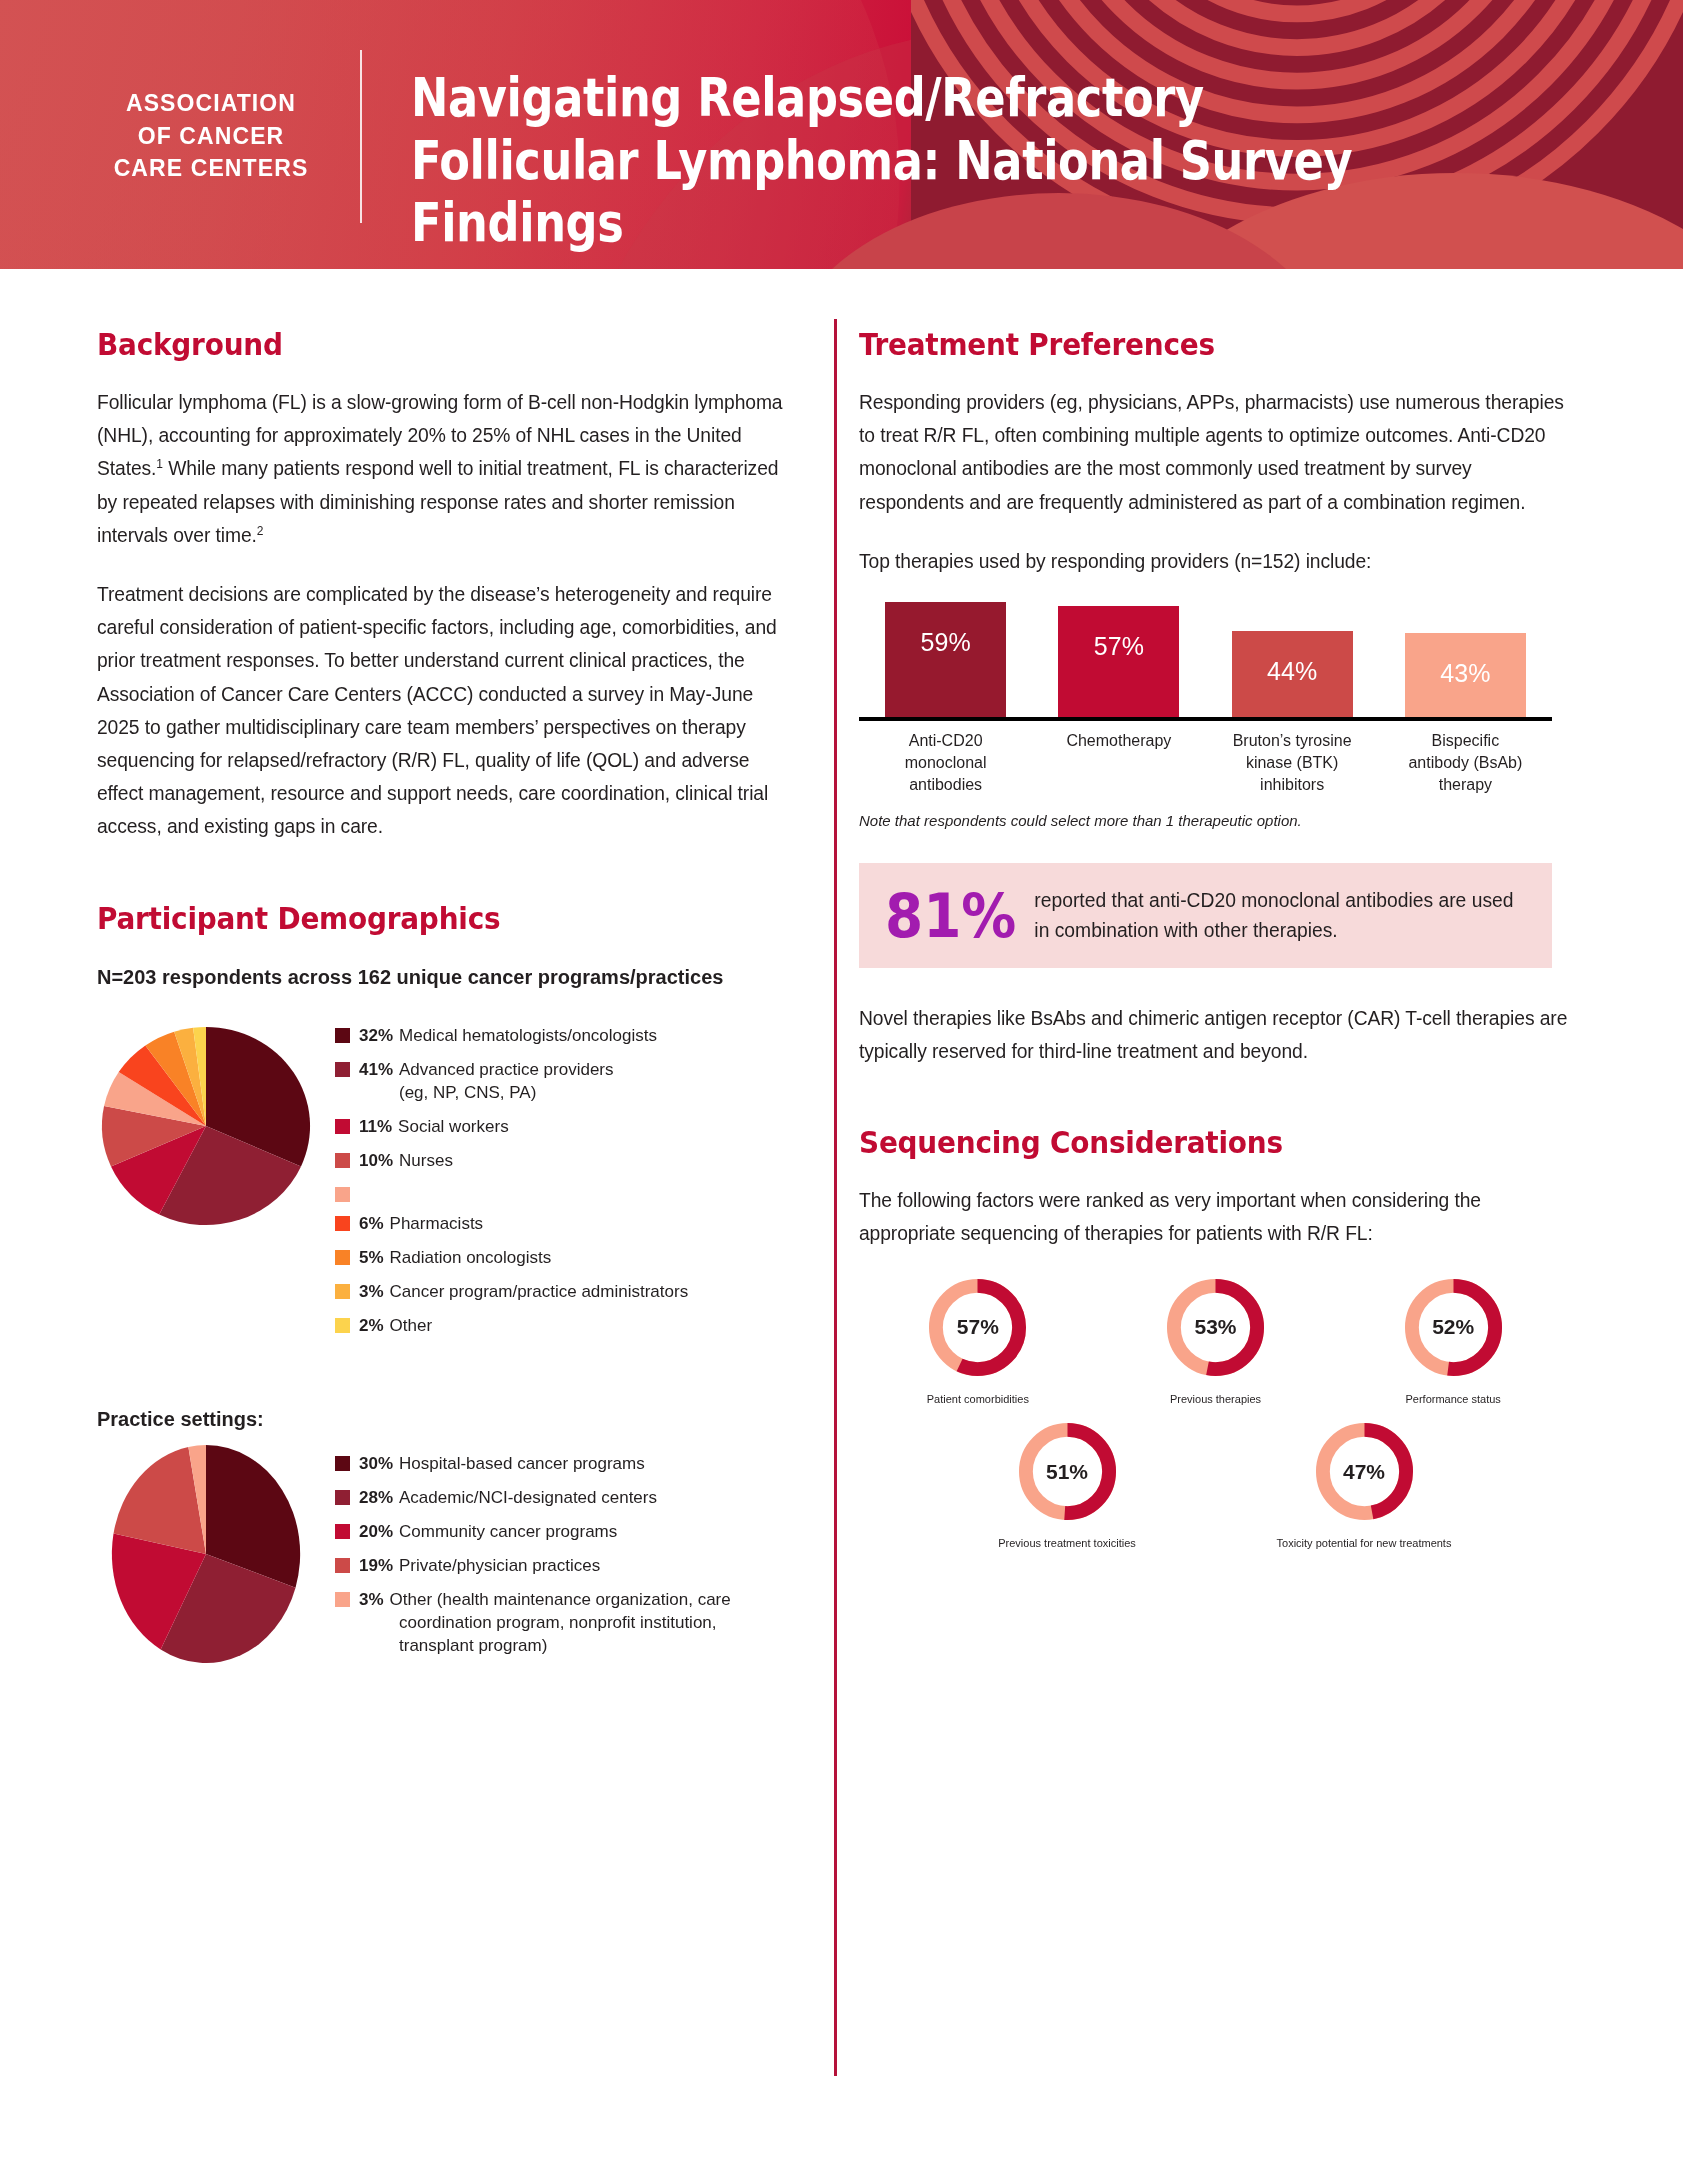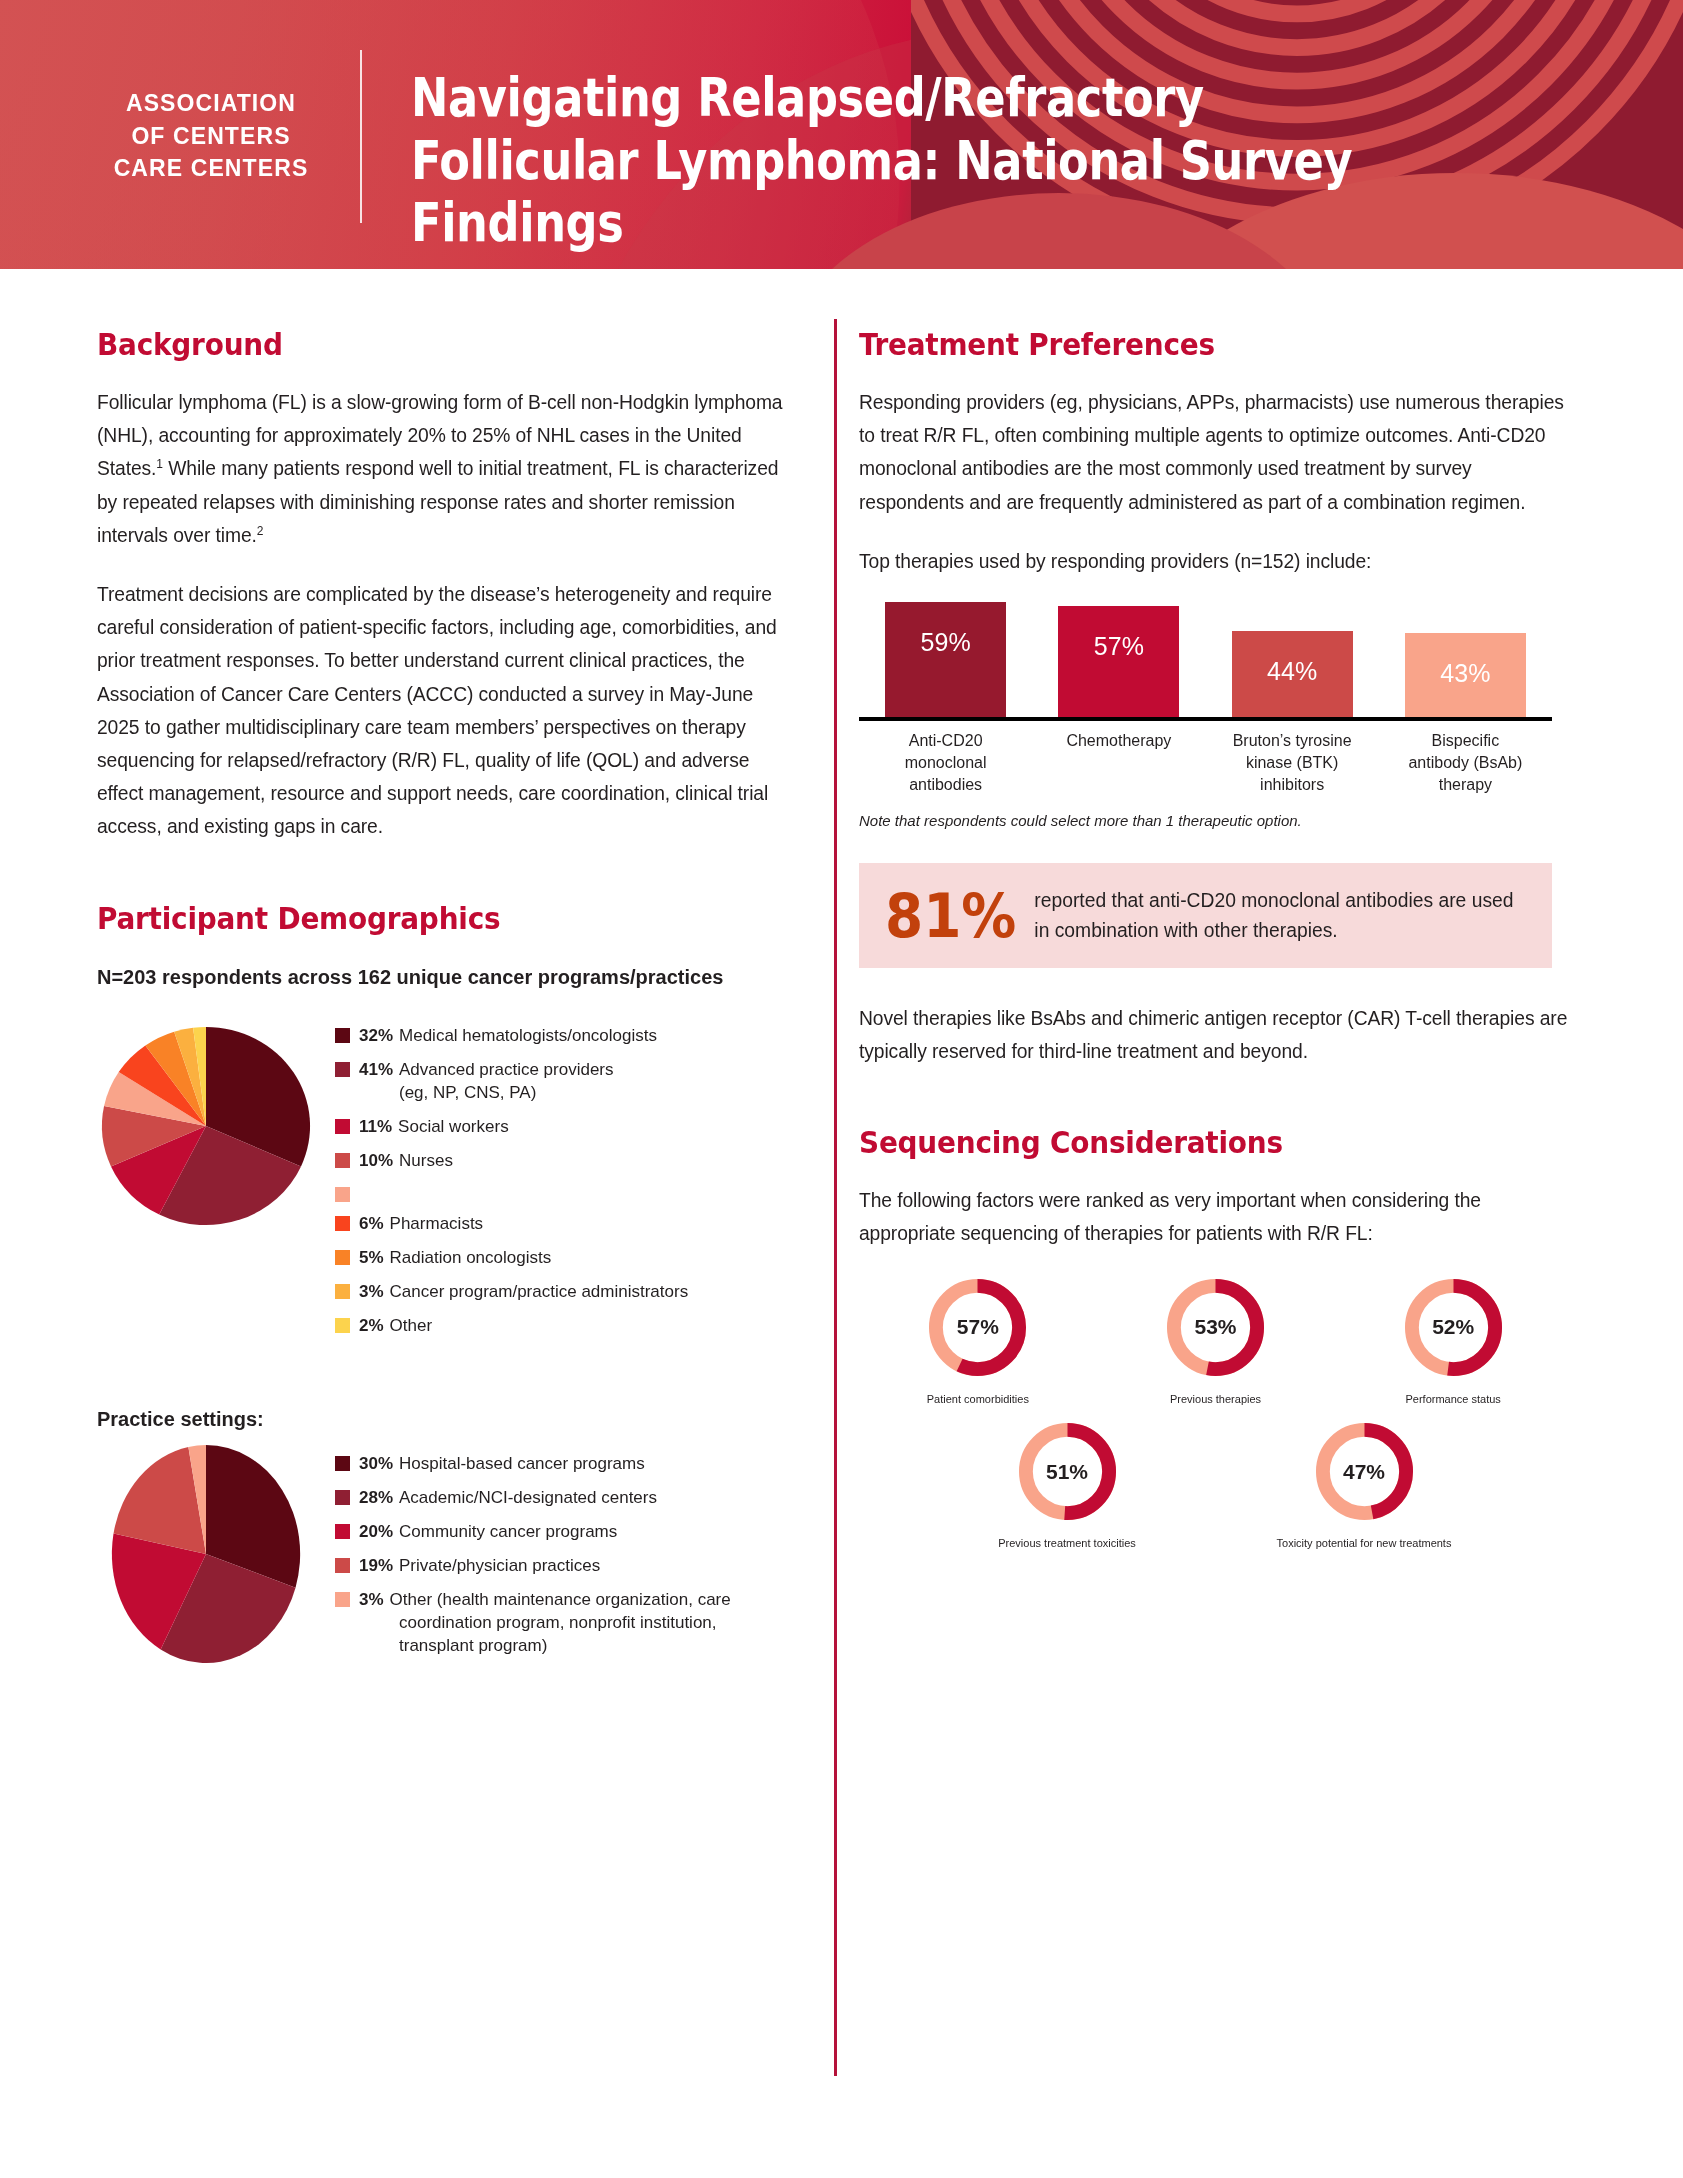--- a/index.html
+++ b/index.html
@@ -107,21 +107,21 @@
   .axis{height:4px;background:#000;width:693px;}
   .blabels{display:flex;margin-top:9px;}
   .blabel{flex:1 1 0;text-align:center;font-size:16px;line-height:1.38;color:#231f20;}
 
   
   .callout{
     background:#f7dada;display:flex;align-items:center;
     padding:22px 26px;margin:34px 0 0 0;box-sizing:border-box;width:693px;
   }
   .callout .big{
-    color:#c2410c;font-weight:bold;line-height:1;margin-right:18px;white-space:nowrap;
+    color:#a21caf;font-weight:bold;line-height:1;margin-right:18px;white-space:nowrap;
     font-family:"DejaVu Sans Condensed","Liberation Sans",sans-serif;
   }
   .callout.c81 .big{font-size:61px;}
   .callout.c30 .big{font-size:57px;}
   .callout .txt{font-size:19.3px;line-height:1.55;color:#231f20;}
 
   
   .donut-grid{margin-top:26px;width:713px;}
   .donut-row{display:flex;}
   .donut-row.r1 .dcell{flex:1 1 0;}
@@ -159,21 +159,21 @@
         <circle cx="390" cy="300" r="422"></circle>
       </g>
     </svg>
   </div>
   <div class="hdr-blob3"></div>
   <div class="hdr-blob4"></div>
 
   <div class="hdr-inner">
     <div class="logo">
       <div>ASSOCIATION</div>
-      <div>OF CENTERS</div>
+      <div>OF CANCER</div>
       <div>CARE CENTERS</div>
     </div>
     <div class="logo-rule"></div>
     <div class="hdr-title">Navigating Relapsed/Refractory Follicular Lymphoma: National Survey Findings</div>
   </div>
 </div>
 
 <div class="page">
   <div class="vrule"></div>
 

